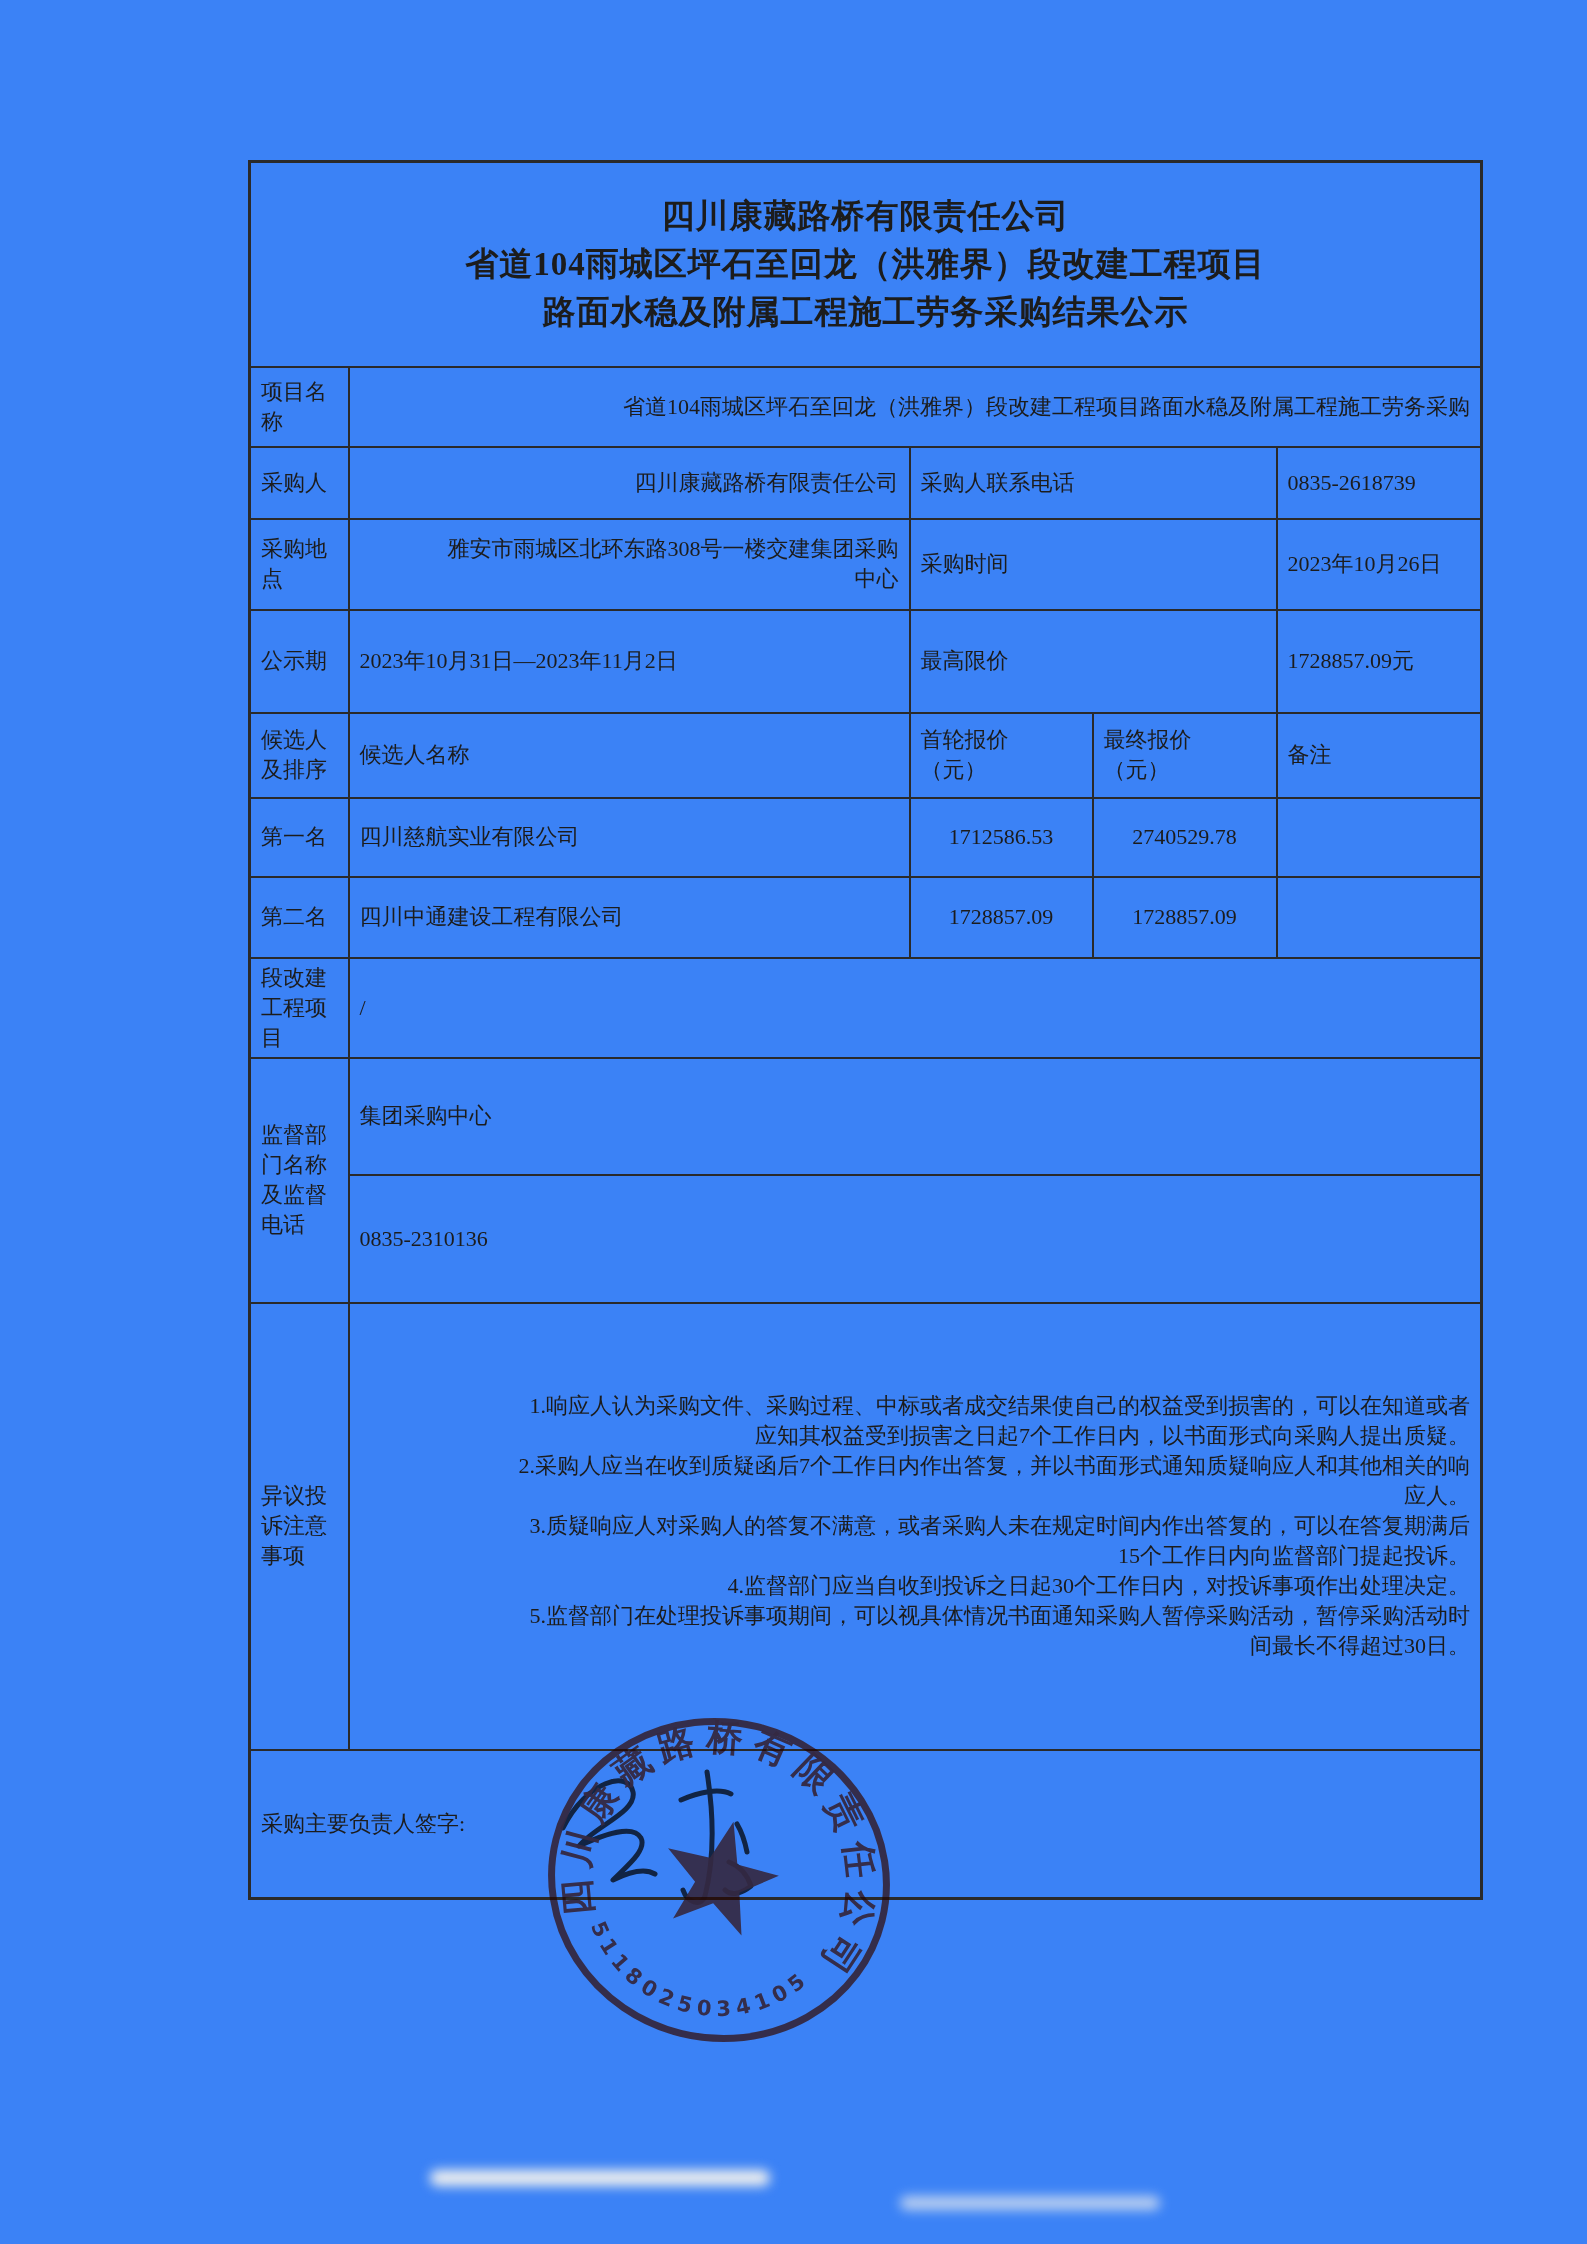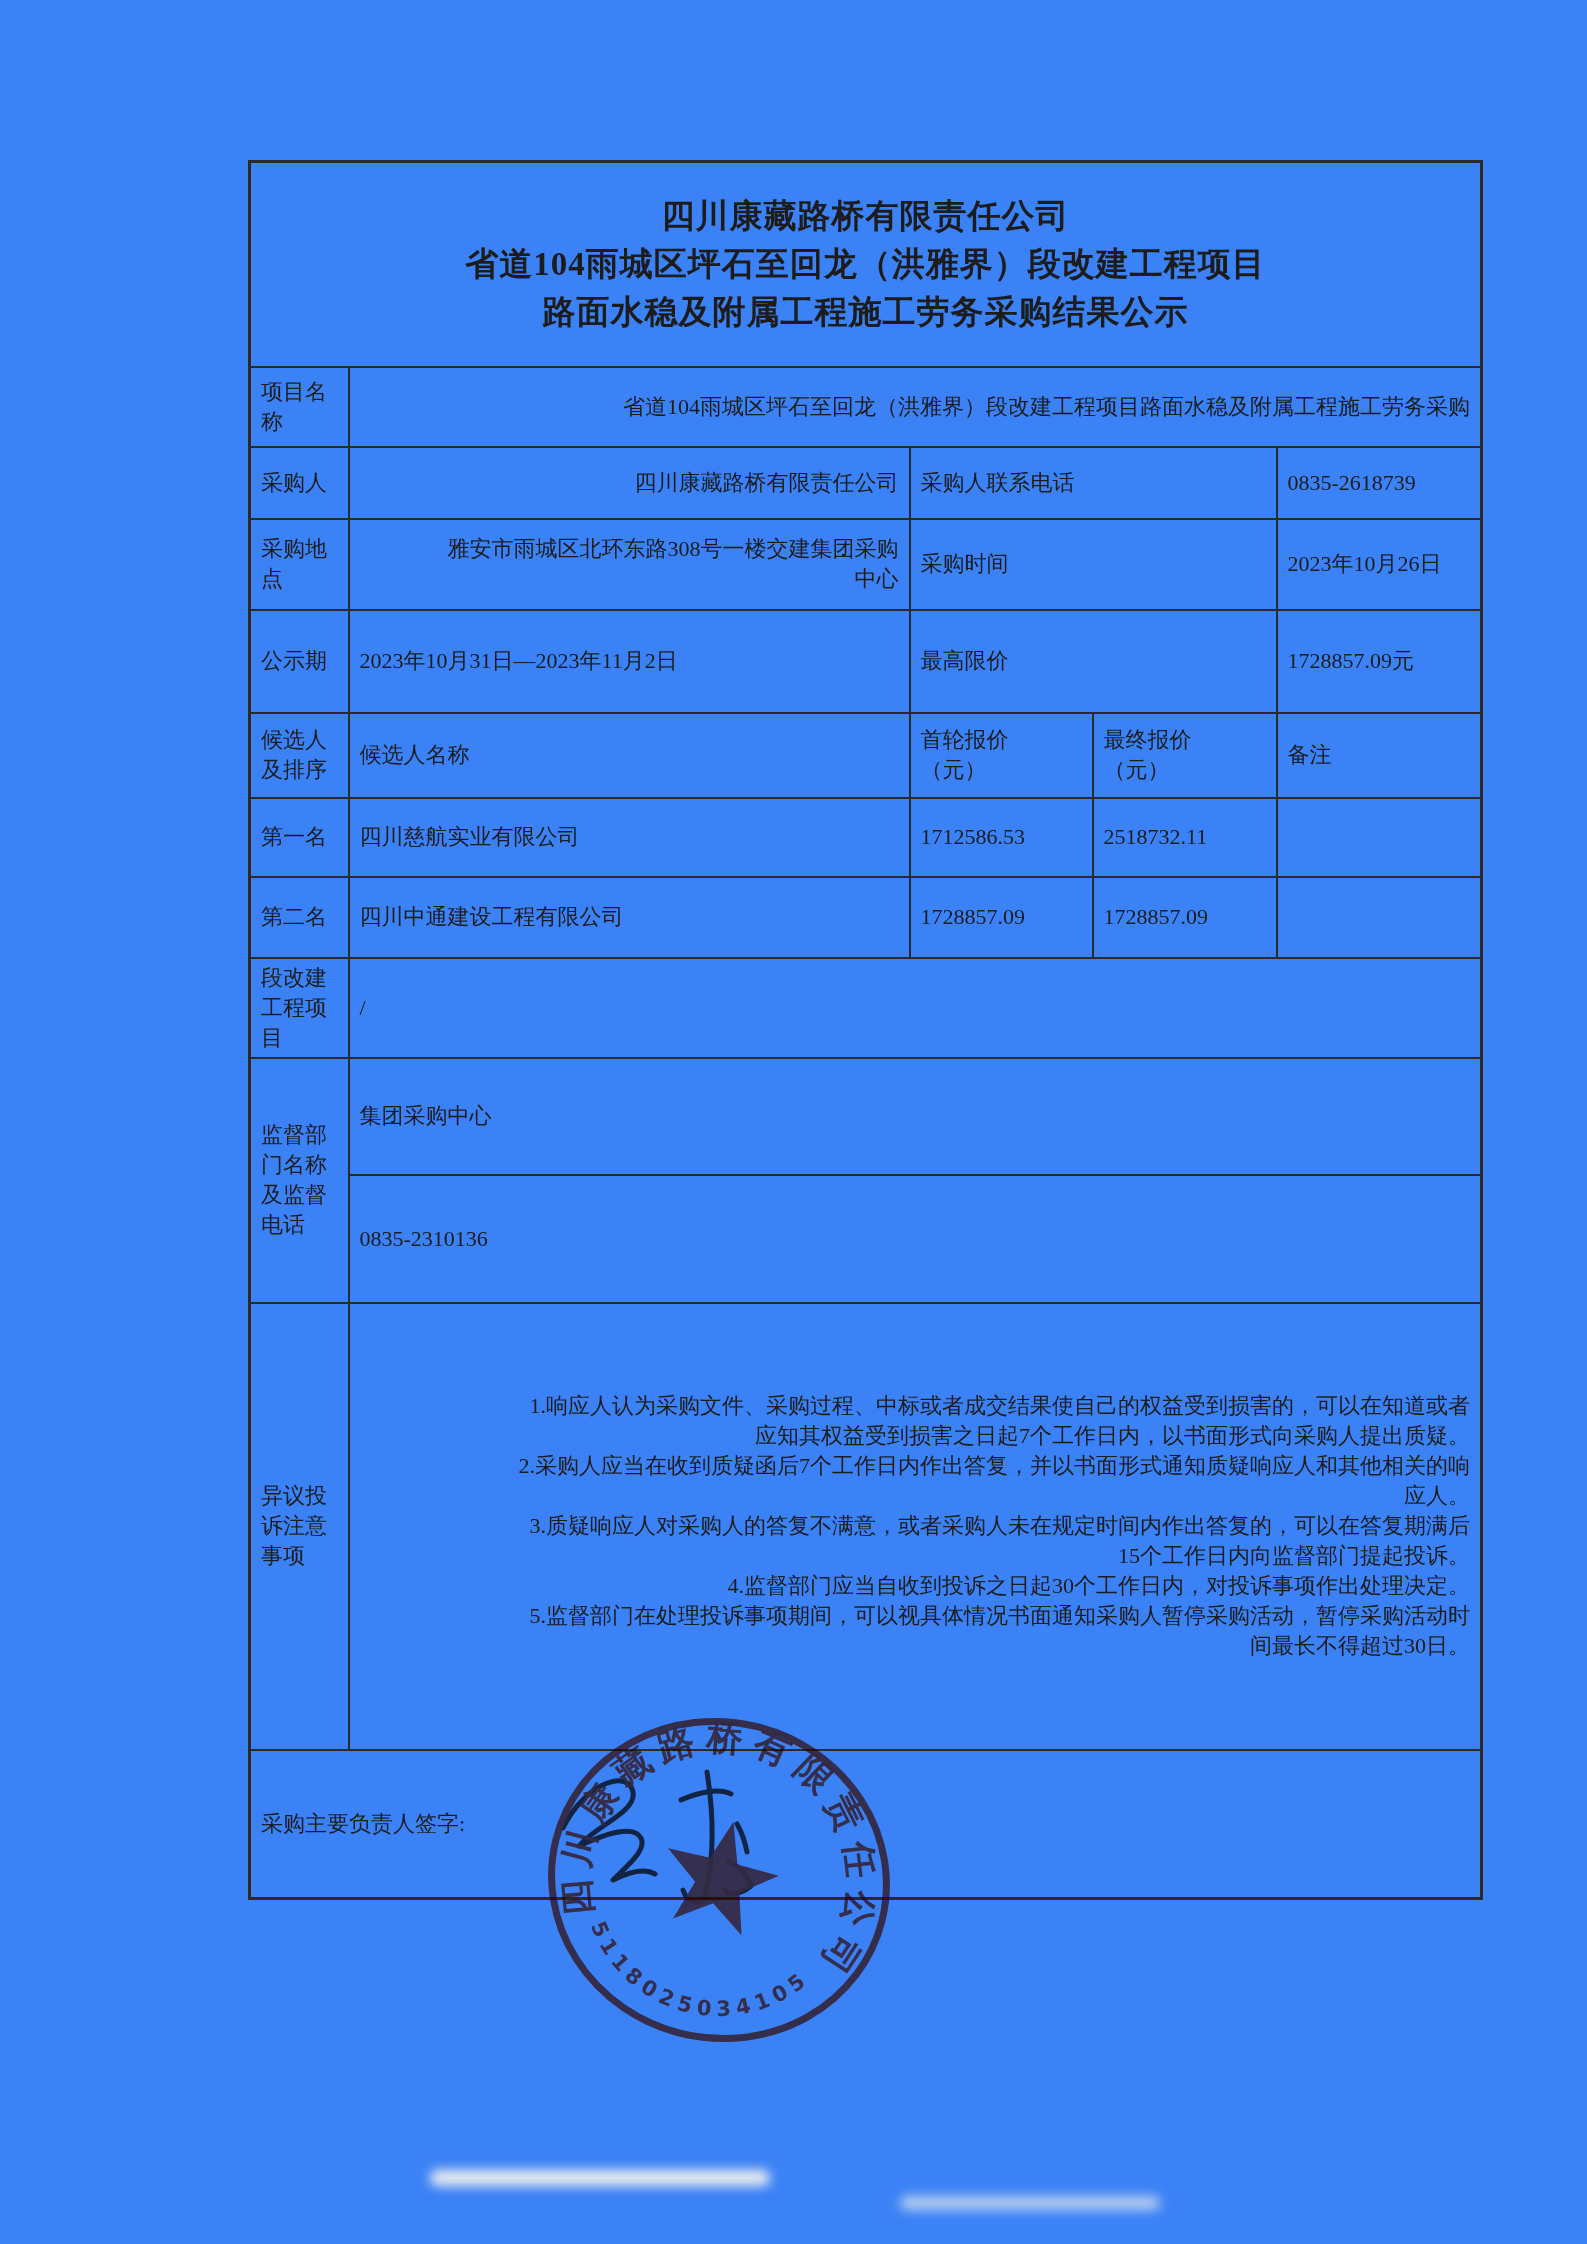--- a/index.html
+++ b/index.html
@@ -21,21 +21,21 @@
     font-size:22px;line-height:30px;
     padding:4px 10px;
     overflow:hidden;
   }
   td.title-cell{border-bottom:3px solid #2a2a2a;text-align:center;vertical-align:middle;}
   .title-line{font-weight:bold;font-size:33px;line-height:48px;letter-spacing:1px;}
   td.lab{padding:4px 13px;text-align:left;}
   td.lab-c{text-align:left;padding:4px 13px;}
   td.val-l{text-align:right;}
   td.val-c{text-align:left;font-family:Liberation Serif, serif;}
-  td.val-r{text-align:left;padding-right:8px;}
+  td.val-r{text-align:center;padding-right:8px;}
   td.pre{white-space:pre-line;}
   td.thick-b{border-bottom:3px solid #2a2a2a;margin-top:37px;}
   td.note-cell{line-height:30px;padding:10px 14px;}
   td.sign-cell{font-size:23px;padding-left:8px;}
 
   .stamp-wrap{
     position:absolute;left:533px;top:1706px;width:372px;height:372px;
     mix-blend-mode:multiply;opacity:0.93;pointer-events:none;
   }
   .smudge{position:absolute;background:#f0f0ee;filter:blur(6px);border-radius:8px;}
@@ -99,21 +99,21 @@
 （元）</td>
       <td class="val-c pre">最终报价
 （元）</td>
       <td class="val-c">备注</td>
     </tr>
 
     <tr style="height:79px">
       <td class="lab">第一名</td>
       <td class="val-c">四川慈航实业有限公司</td>
       <td class="val-r">1712586.53</td>
-      <td class="val-r">2518732.11</td>
+      <td class="val-r">2740529.78</td>
       <td class="val-c"></td>
     </tr>
 
     <tr style="height:81px">
       <td class="lab">第二名</td>
       <td class="val-c">四川中通建设工程有限公司</td>
       <td class="val-r">1728857.09</td>
       <td class="val-r">1728857.09</td>
       <td class="val-c"></td>
     </tr>

